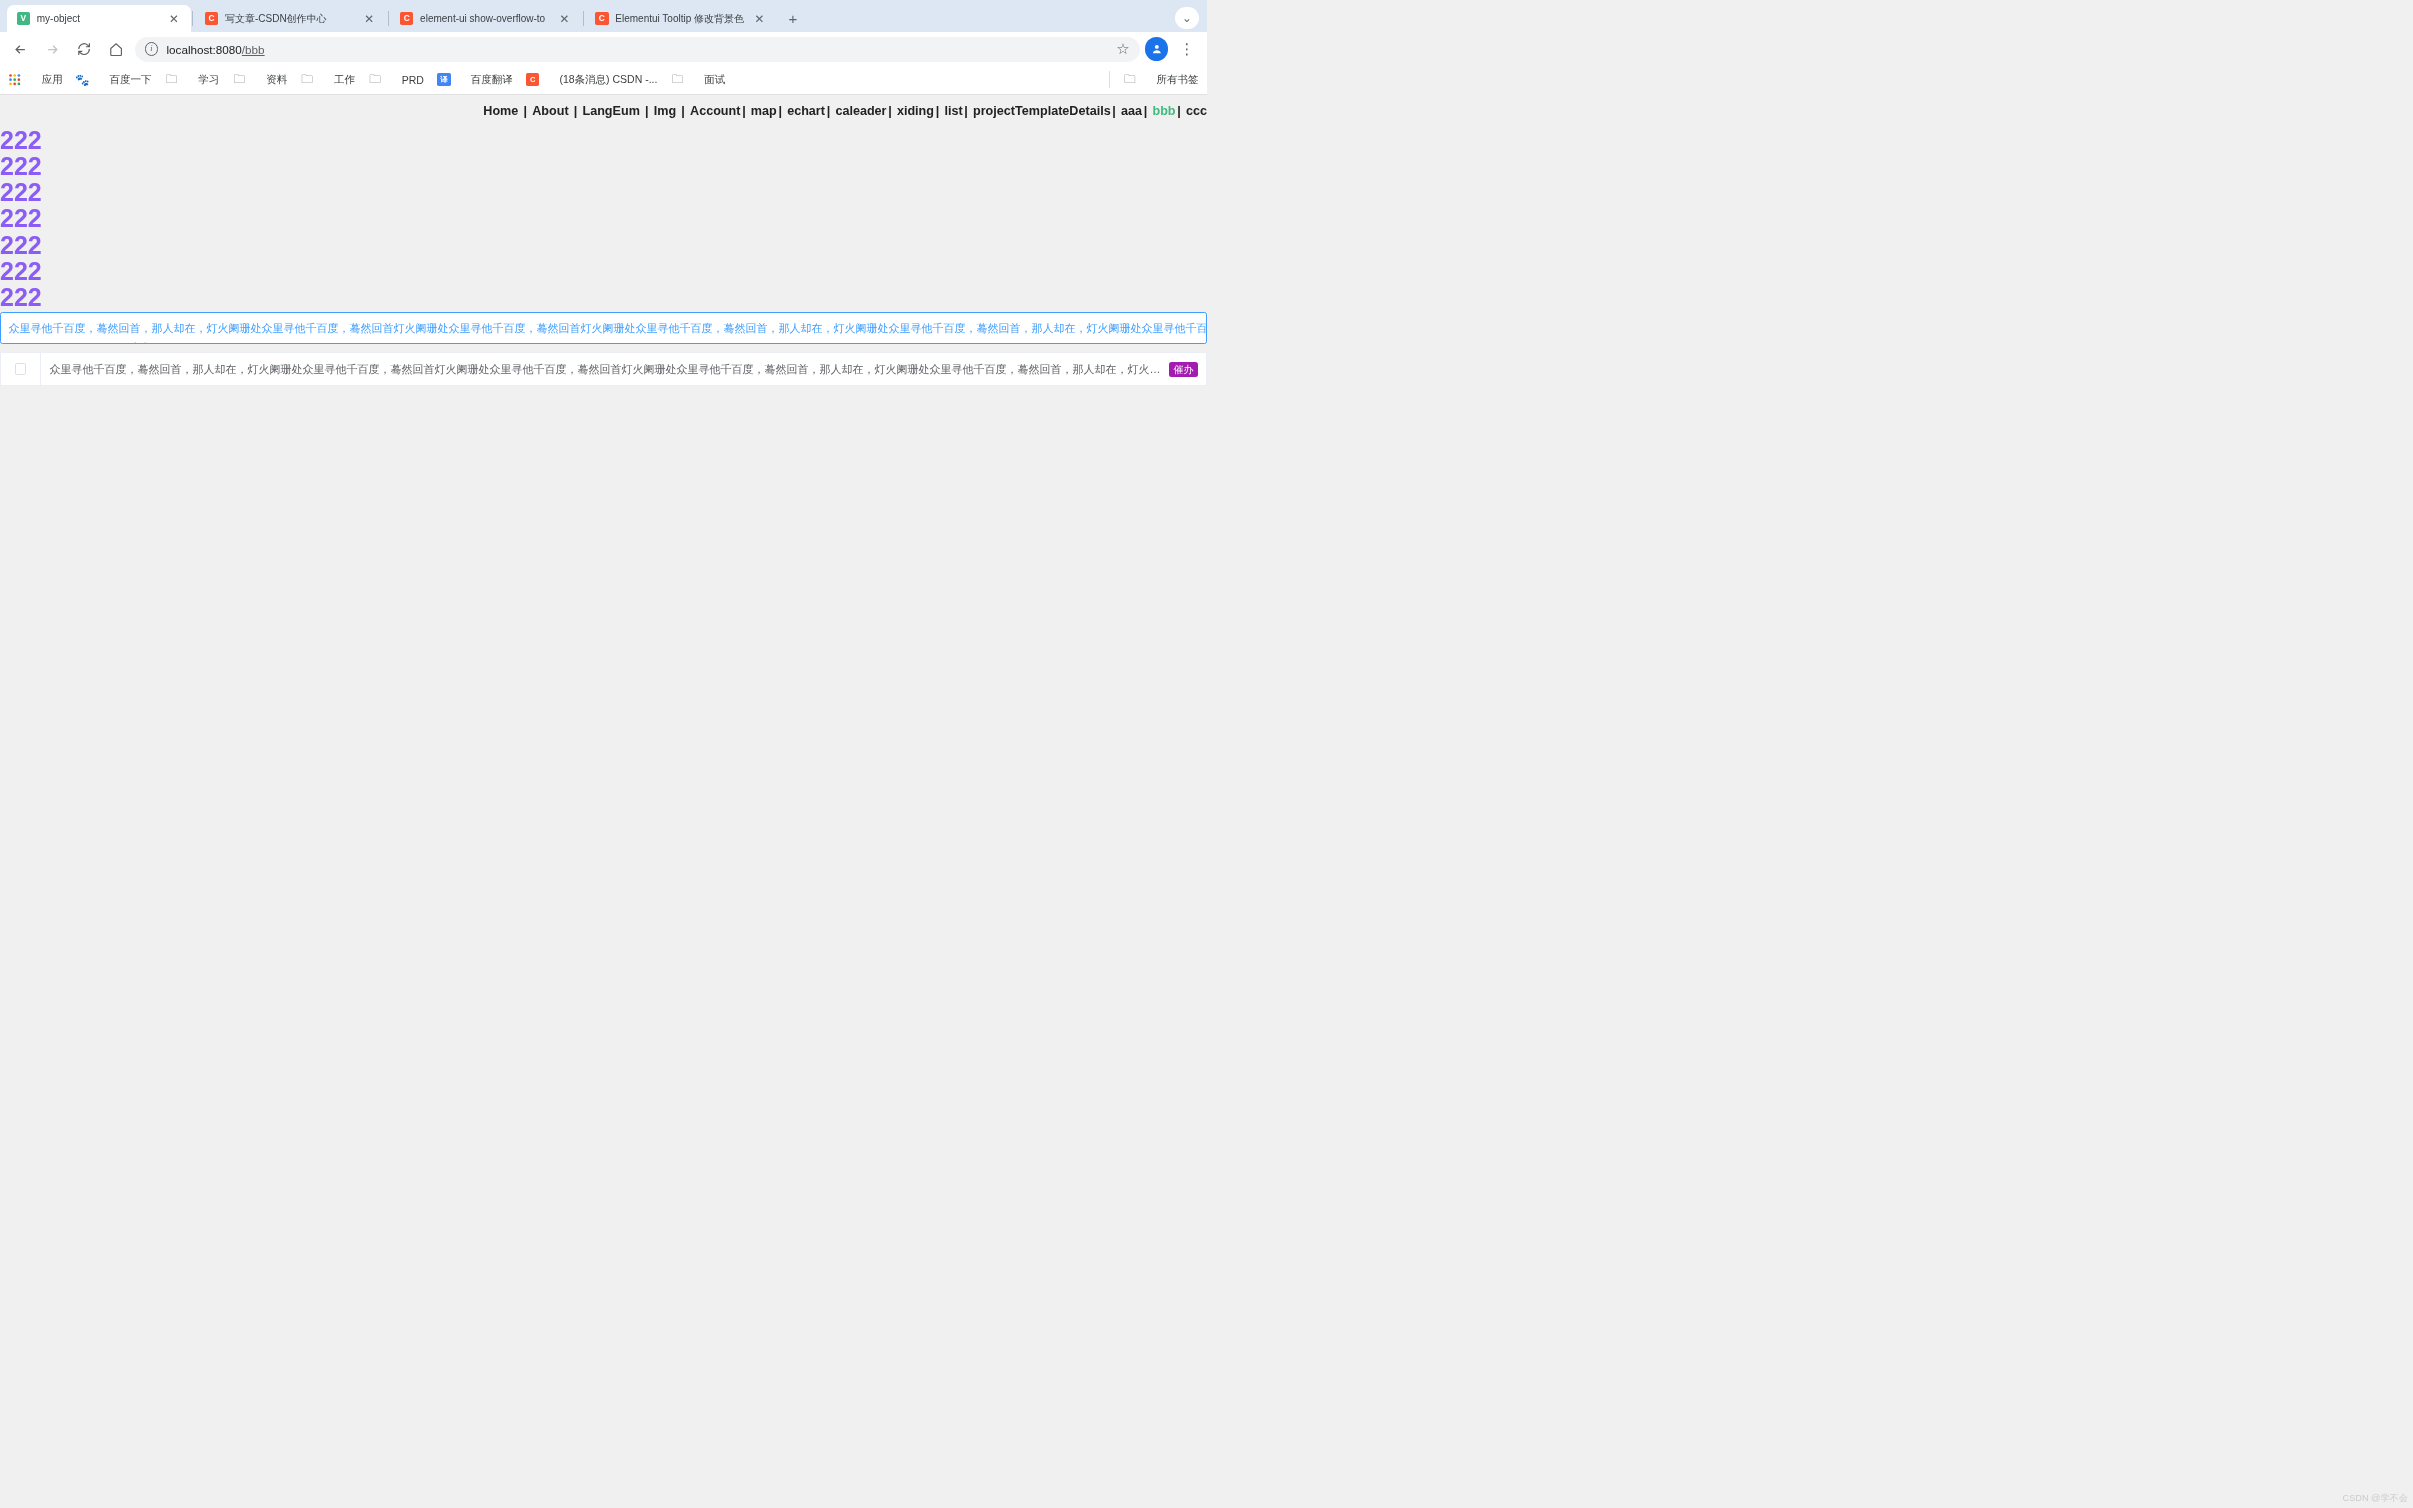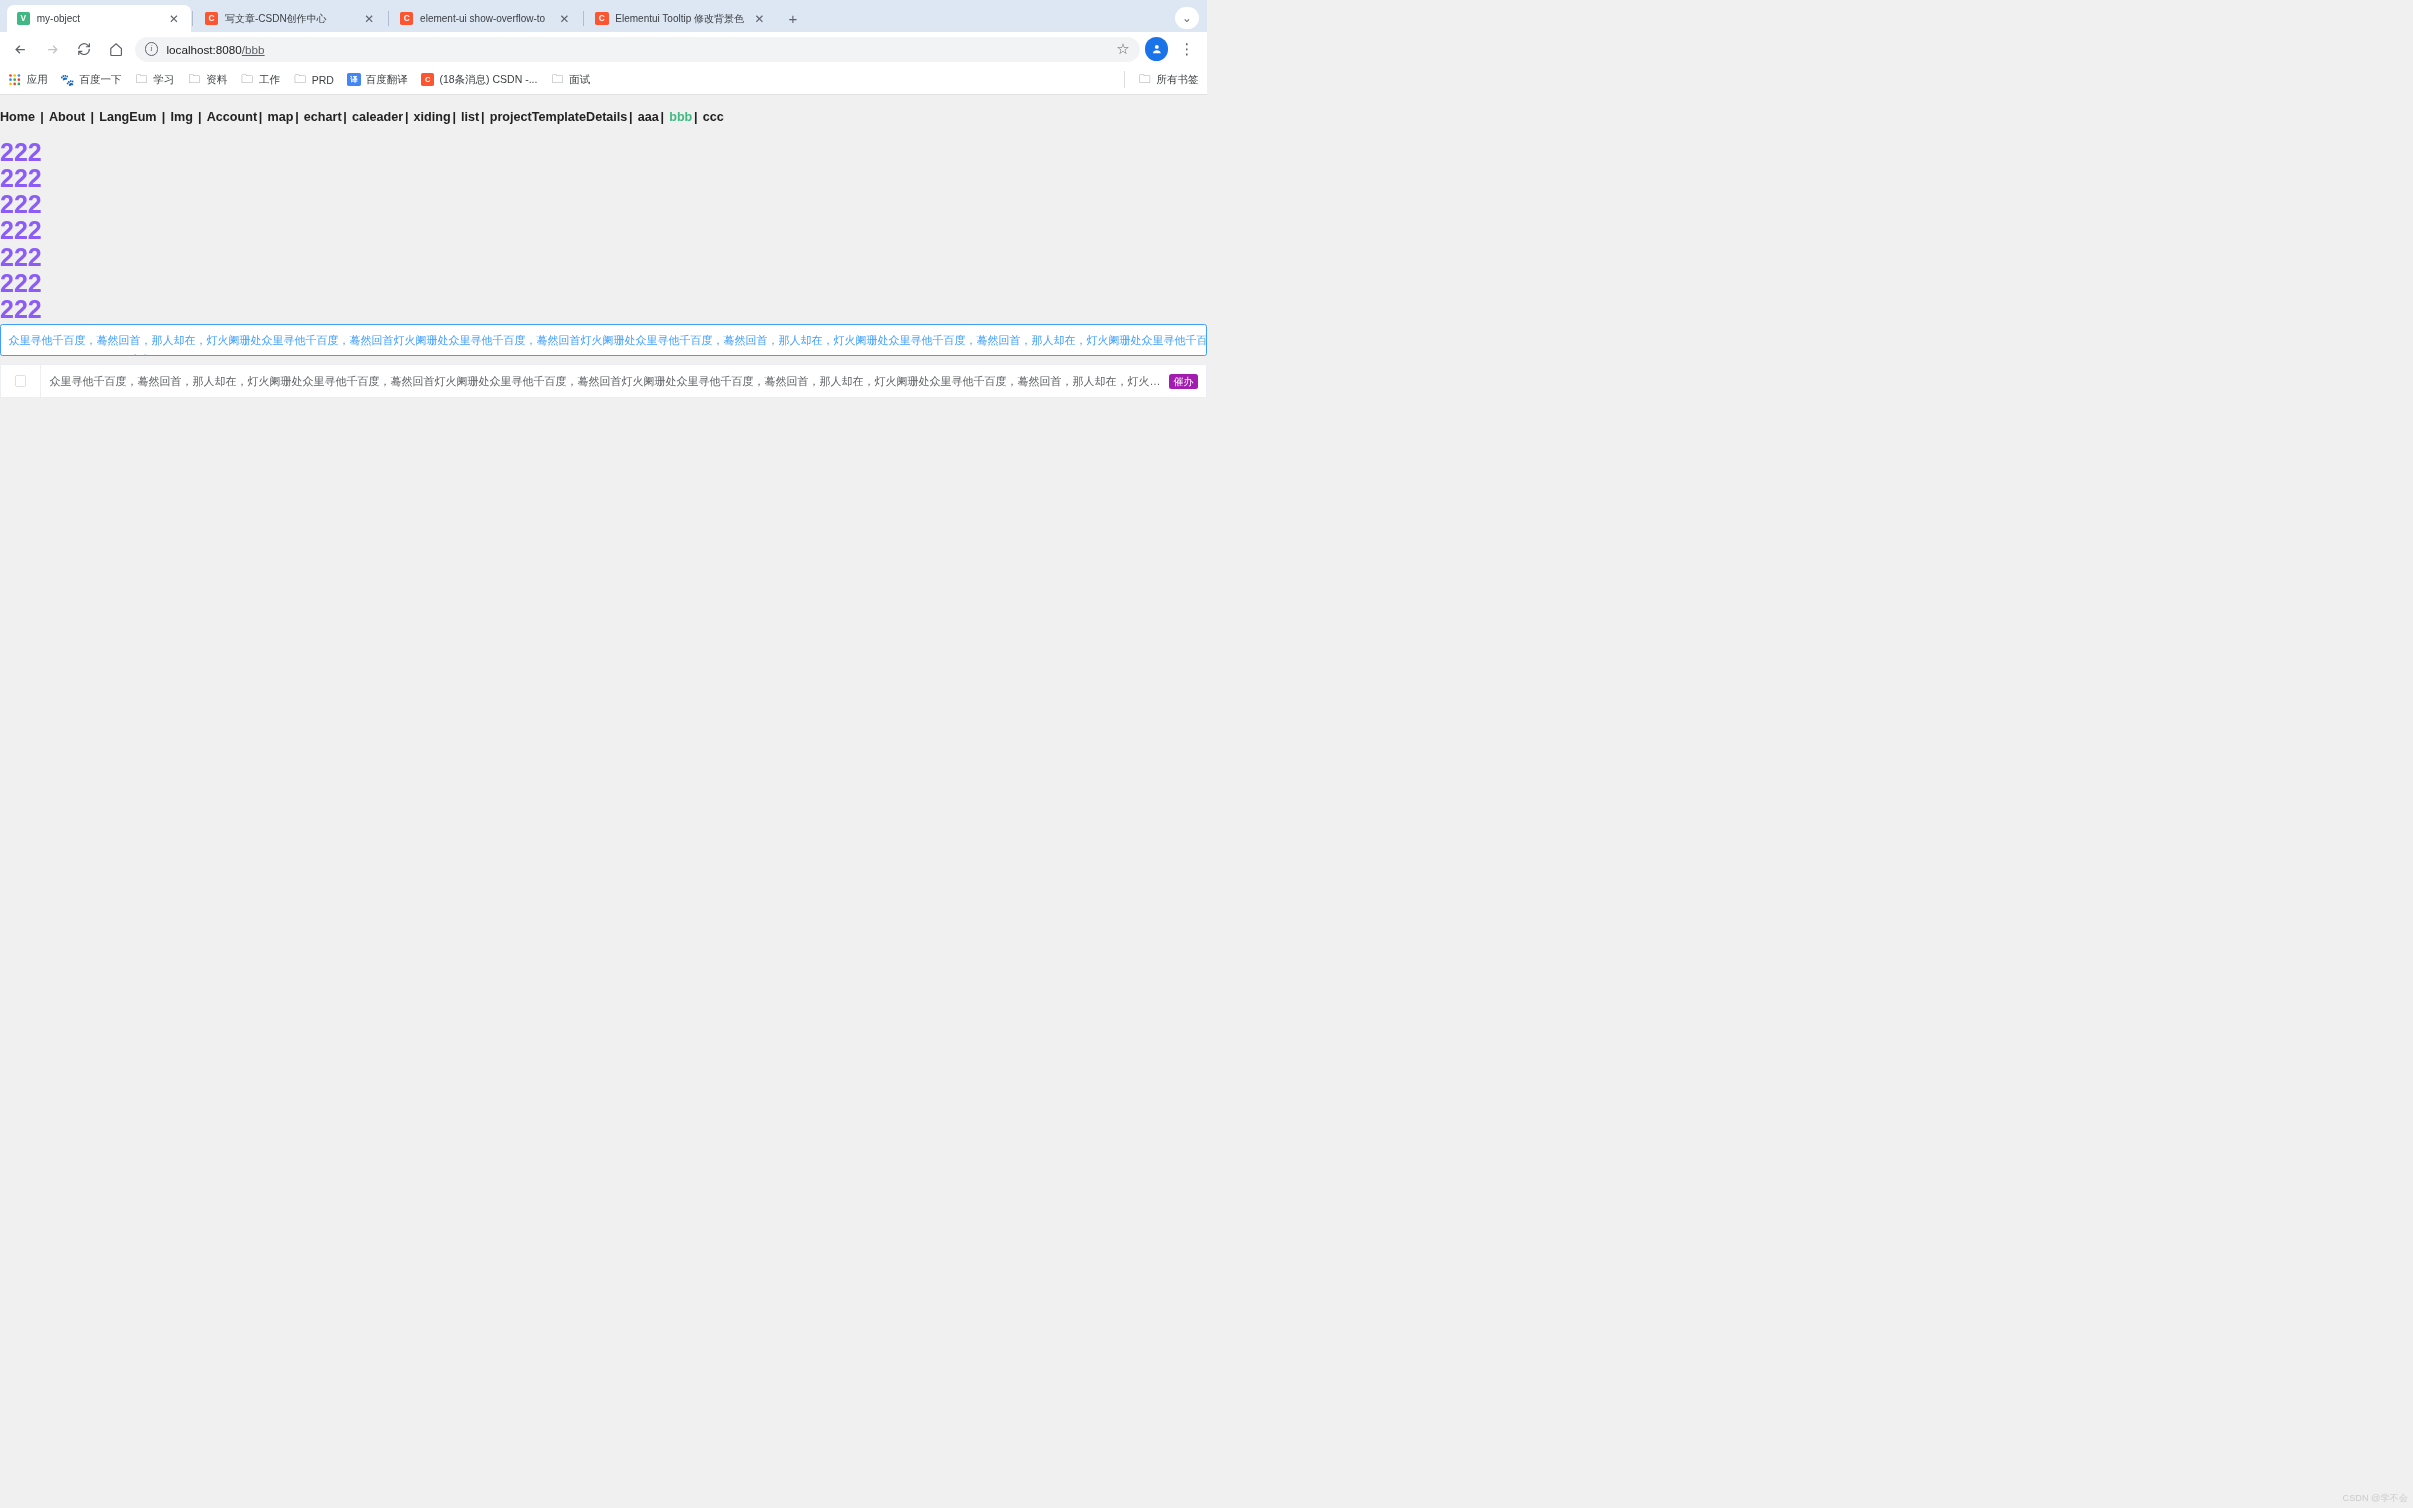--- a/index.html
+++ b/index.html
@@ -188,21 +188,21 @@
       padding: 0 8.4px;
       background: #fff;
       border-bottom: 0.8px solid #e0e0e0;
       gap: 13.4px;
       font-size: 10.5px;
       color: #3c4043;
     }
     .bookmark-item {
       display: flex;
       align-items: center;
-      gap: 5px;
+      gap: 20px;
       cursor: pointer;
     }
     .bm-icon {
       width: 13.4px;
       height: 13.4px;
       border-radius: 1.7px;
       display: flex;
       align-items: center;
       justify-content: center;
       font-size: 7.5px;
@@ -218,24 +218,25 @@
       background: #ddd;
       margin-left: auto;
     }
     
     
     .page {
       background: #f0f0f0;
       padding: 0;
     }
     .nav-row {
-      padding: 15px 0;
+      padding: 9px 0;
       font-size: 12.6px;
       font-weight: bold;
       color: #222;
+      text-align: right;
     }
     .nav-row a {
       color: #222;
       text-decoration: none;
     }
     .nav-row a.active {
       color: #42b983;
     }
     .nav-sep { margin: 0 1.7px; }
     

